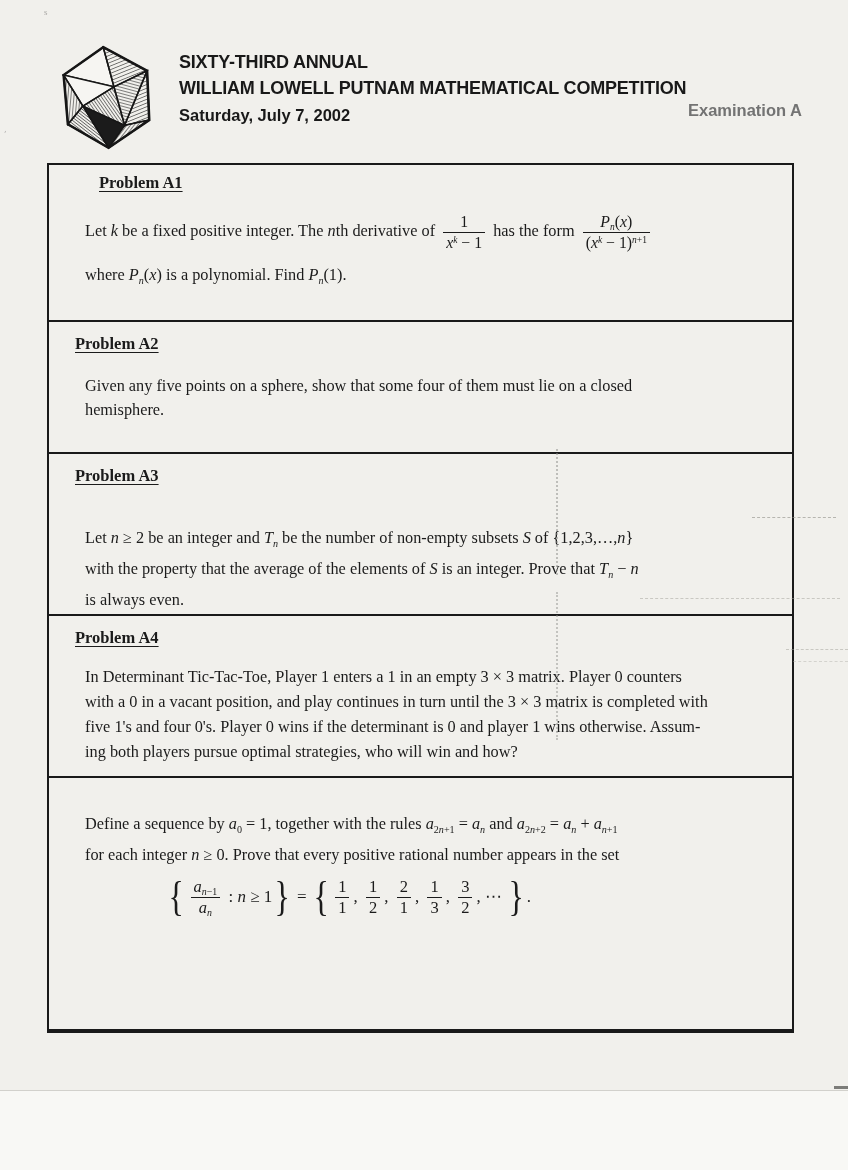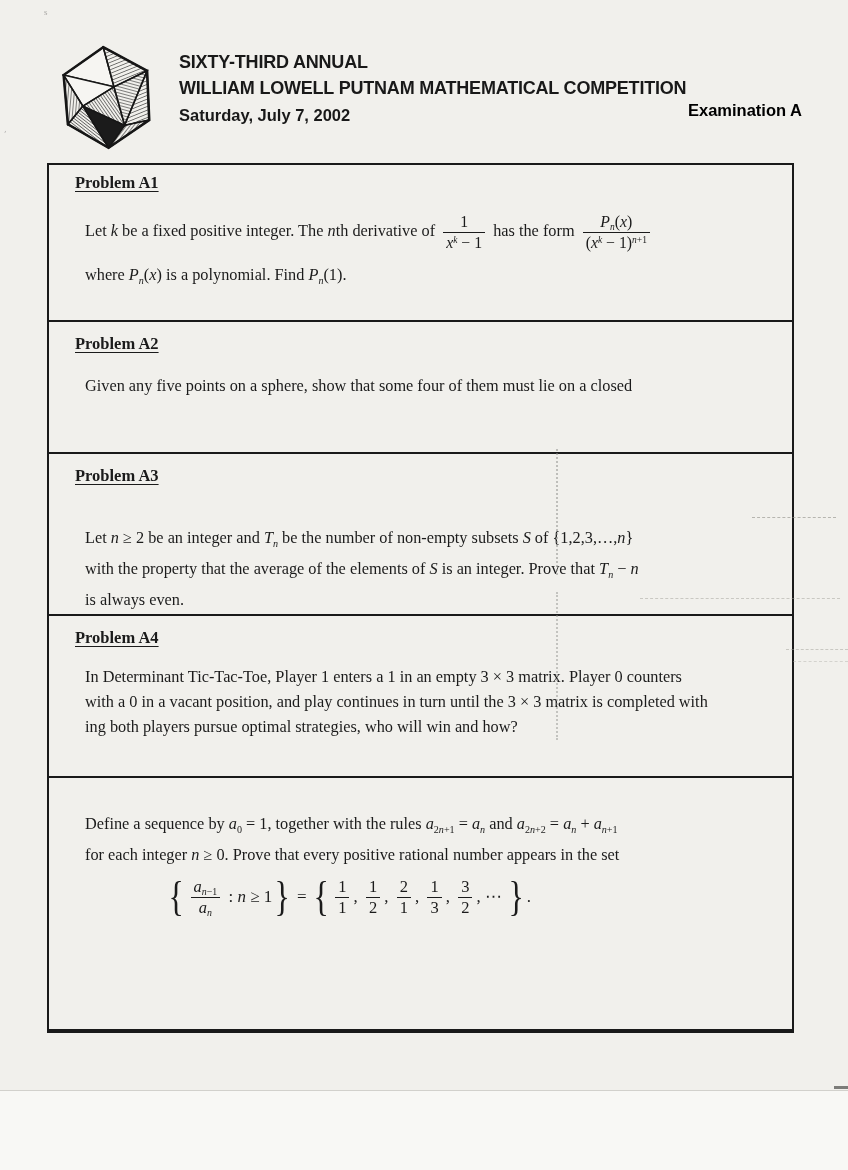--- a/index.html
+++ b/index.html
@@ -5,30 +5,30 @@
   html,body{margin:0;padding:0;}
   body{width:848px;height:1170px;background:#e8e7e3;font-family:"Liberation Serif",serif;}
   .page{position:relative;width:848px;height:1170px;background:#f1f0ec;overflow:hidden;color:#1b1b1b;}
 
   
   .logo{position:absolute;left:47px;top:44px;width:121px;height:107px;}
   .header-text{position:absolute;left:179px;top:52px;font-family:"Liberation Sans",sans-serif;font-weight:bold;color:#191919;}
   .h-line1{font-size:18px;letter-spacing:-0.2px;}
   .h-line2{font-size:18px;letter-spacing:-0.2px;margin-top:5px;}
   .h-line3{font-size:16.5px;margin-top:7px;}
-  .exam-label{position:absolute;left:688px;top:101px;font-family:"Liberation Sans",sans-serif;font-weight:bold;font-size:16.5px;color:#000000;}
+  .exam-label{position:absolute;left:688px;top:101px;font-family:"Liberation Sans",sans-serif;font-weight:bold;font-size:16.5px;color:#737373;}
 
   
   .frame{position:absolute;left:47px;top:163px;width:747px;height:870px;box-sizing:border-box;
          border:2px solid #1a1a1a;border-bottom-width:4px;background:transparent;}
   .problem{box-sizing:border-box;position:relative;overflow:hidden;}
   .problem + .problem{border-top:2px solid #1a1a1a;}
   .p-a1{height:155px;} .p-a2{height:132px;} .p-a3{height:162px;font-family:Liberation Serif, serif;} .p-a4{height:162px;} .p-a5{height:289px;}
   .ptitle{padding-left:26px;font-weight:bold;font-size:16.5px;text-decoration:underline;text-underline-offset:3px;}
-  .p-a1 .ptitle{padding-top:8px;}
+  .p-a1 .ptitle{padding-top:8px;margin-left:24px;}
   .p-a2 .ptitle,.p-a3 .ptitle,.p-a4 .ptitle{padding-top:12px;}
   .p-a5 .ptitle{padding-top:16px;}
   .pbody{padding-left:36px;padding-right:10px;font-size:16.3px;}
   .p-a1 .pbody{margin-top:20px;}
   .p-a2 .pbody{margin-top:20px;line-height:24px;}
   .p-a3 .pbody{margin-top:36px;line-height:31px;}
   .p-a4 .pbody{margin-top:16px;line-height:25px;}
   .p-a5 .pbody{margin-top:30px;line-height:31px;}
   .pline{white-space:nowrap;}
   .a1p2{margin-top:14px;}
@@ -116,37 +116,39 @@
               <span class="den">(<i>x</i><sup><i>k</i></sup> − 1)<sup><i>n</i>+1</sup></span>
             </span></div>
           <div class="pline a1p2">where <i>P</i><sub><i>n</i></sub>(<i>x</i>) is a polynomial. Find <i>P</i><sub><i>n</i></sub>(1).</div>
         </div>
     </section>
 
     <section class="problem p-a2">
       <div class="ptitle">Problem A2</div>
       <div class="pbody">
           <div class="pline">Given any five points on a sphere, show that some four of them must lie on a closed</div>
+          <div class="pline">hemisphere.</div>
         </div>
     </section>
 
     <section class="problem p-a3">
       <div class="ptitle">Problem A3</div>
       <div class="pbody">
           <div class="pline">Let <i>n</i> ≥ 2 be an integer and <i>T</i><sub><i>n</i></sub> be the number of non-empty subsets <i>S</i> of {1,2,3,…,<i>n</i>}</div>
           <div class="pline">with the property that the average of the elements of <i>S</i> is an integer. Prove that <i>T</i><sub><i>n</i></sub> − <i>n</i></div>
           <div class="pline">is always even.</div>
         </div>
     </section>
 
     <section class="problem p-a4">
       <div class="ptitle">Problem A4</div>
       <div class="pbody">
           <div class="pline">In Determinant Tic-Tac-Toe, Player 1 enters a 1 in an empty 3 × 3 matrix. Player 0 counters</div>
           <div class="pline">with a 0 in a vacant position, and play continues in turn until the 3 × 3 matrix is completed with</div>
+          <div class="pline">five 1's and four 0's. Player 0 wins if the determinant is 0 and player 1 wins otherwise. Assum-</div>
           <div class="pline">ing both players pursue optimal strategies, who will win and how?</div>
         </div>
     </section>
 
     <section class="problem p-a5">
       <div class="pbody">
           <div class="pline">Define a sequence by <i>a</i><sub>0</sub> = 1, together with the rules <i>a</i><sub>2<i>n</i>+1</sub> = <i>a</i><sub><i>n</i></sub> and <i>a</i><sub>2<i>n</i>+2</sub> = <i>a</i><sub><i>n</i></sub> + <i>a</i><sub><i>n</i>+1</sub></div>
           <div class="pline">for each integer <i>n</i> ≥ 0. Prove that every positive rational number appears in the set</div>
           <div class="pline display-math"><span class="brace">{</span><span class="frac">
               <span class="num"><i>a</i><sub><i>n</i>−1</sub></span>

